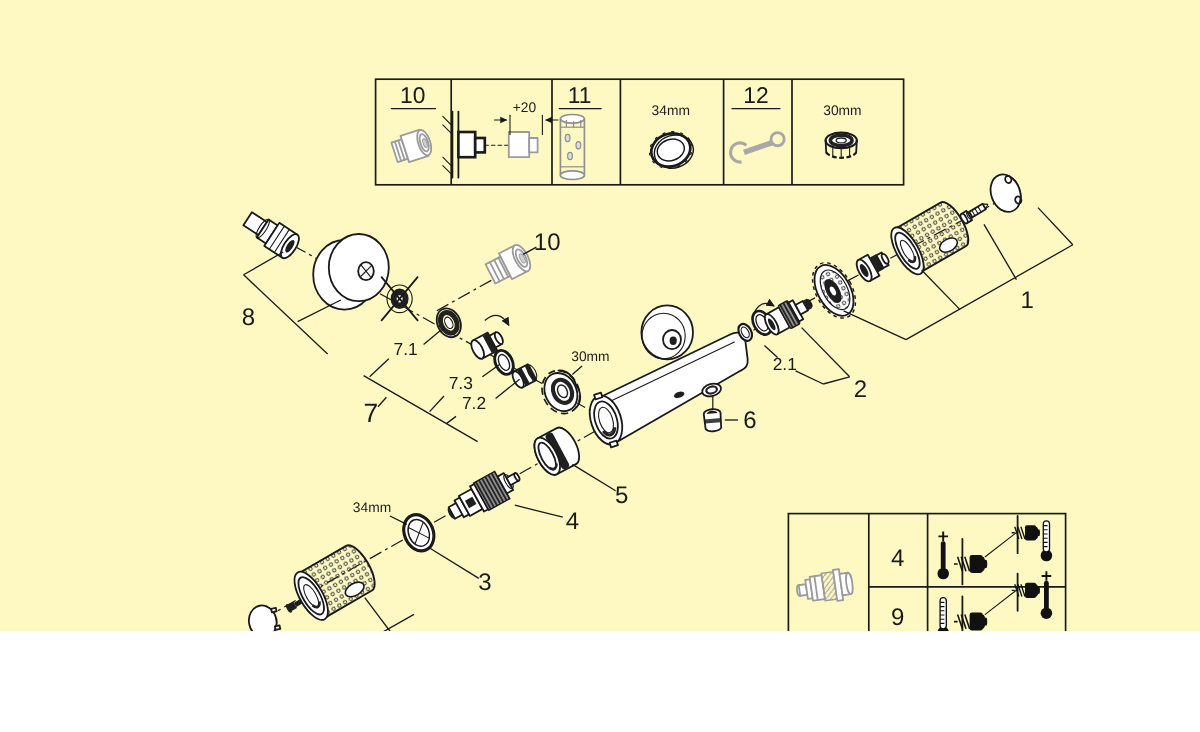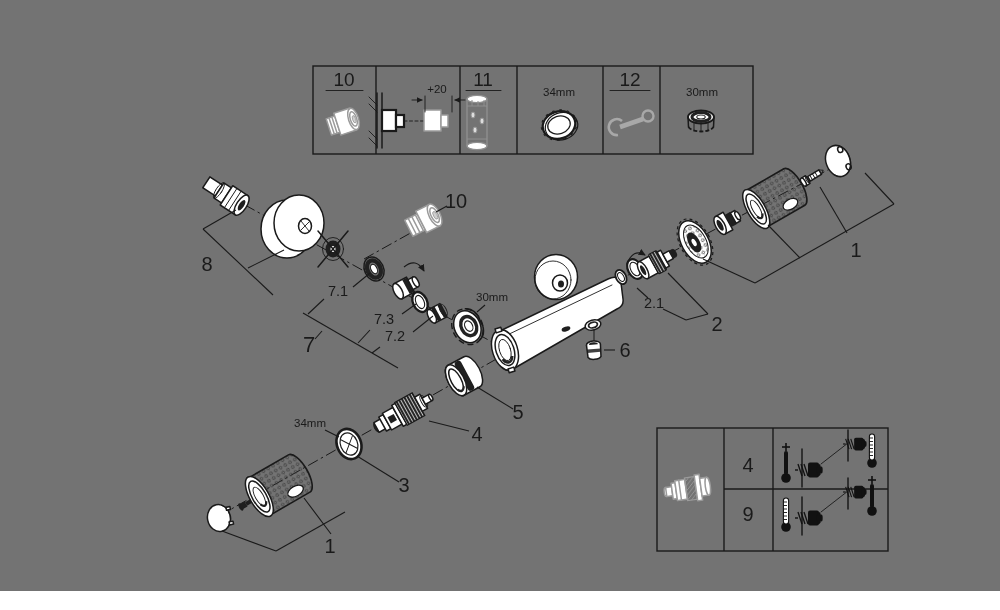--- a/index.html
+++ b/index.html
@@ -1,16 +1,16 @@
 <!DOCTYPE html>
 <html><head>
 <meta charset="utf-8">
 <style>
   html,body{margin:0;padding:0;background:#fff;}
-  .stage{position:relative;width:1000px;height:591px;background:#737373;overflow:hidden;}
+  .stage{position:relative;width:1000px;height:526px;background:#fef9c3;overflow:hidden;}
   svg{font-family:"Liberation Sans",sans-serif;}
   .ln{fill:none;stroke:#1a1a1a;stroke-width:1.5;stroke-linecap:round;stroke-linejoin:round;}
   .fw{fill:#ffffff;stroke:#1a1a1a;stroke-width:1.5;stroke-linejoin:round;}
   .fd{fill:#1f1f1f;stroke:none;}
   .thin{stroke-width:0.9;}
   .lead{fill:none;stroke:#1a1a1a;stroke-width:1.1;}
   .axis{fill:none;stroke:#1a1a1a;stroke-width:1;stroke-dasharray:11 3.5 2.5 3.5;}
   .fg{fill:#ffffff;stroke:#9b9b9b;stroke-width:1.5;stroke-linejoin:round;}
   .gln{fill:none;stroke:#9b9b9b;stroke-width:1.5;stroke-linecap:round;}
   .num{font-size:20px;fill:#1a1a1a;text-anchor:middle;}

